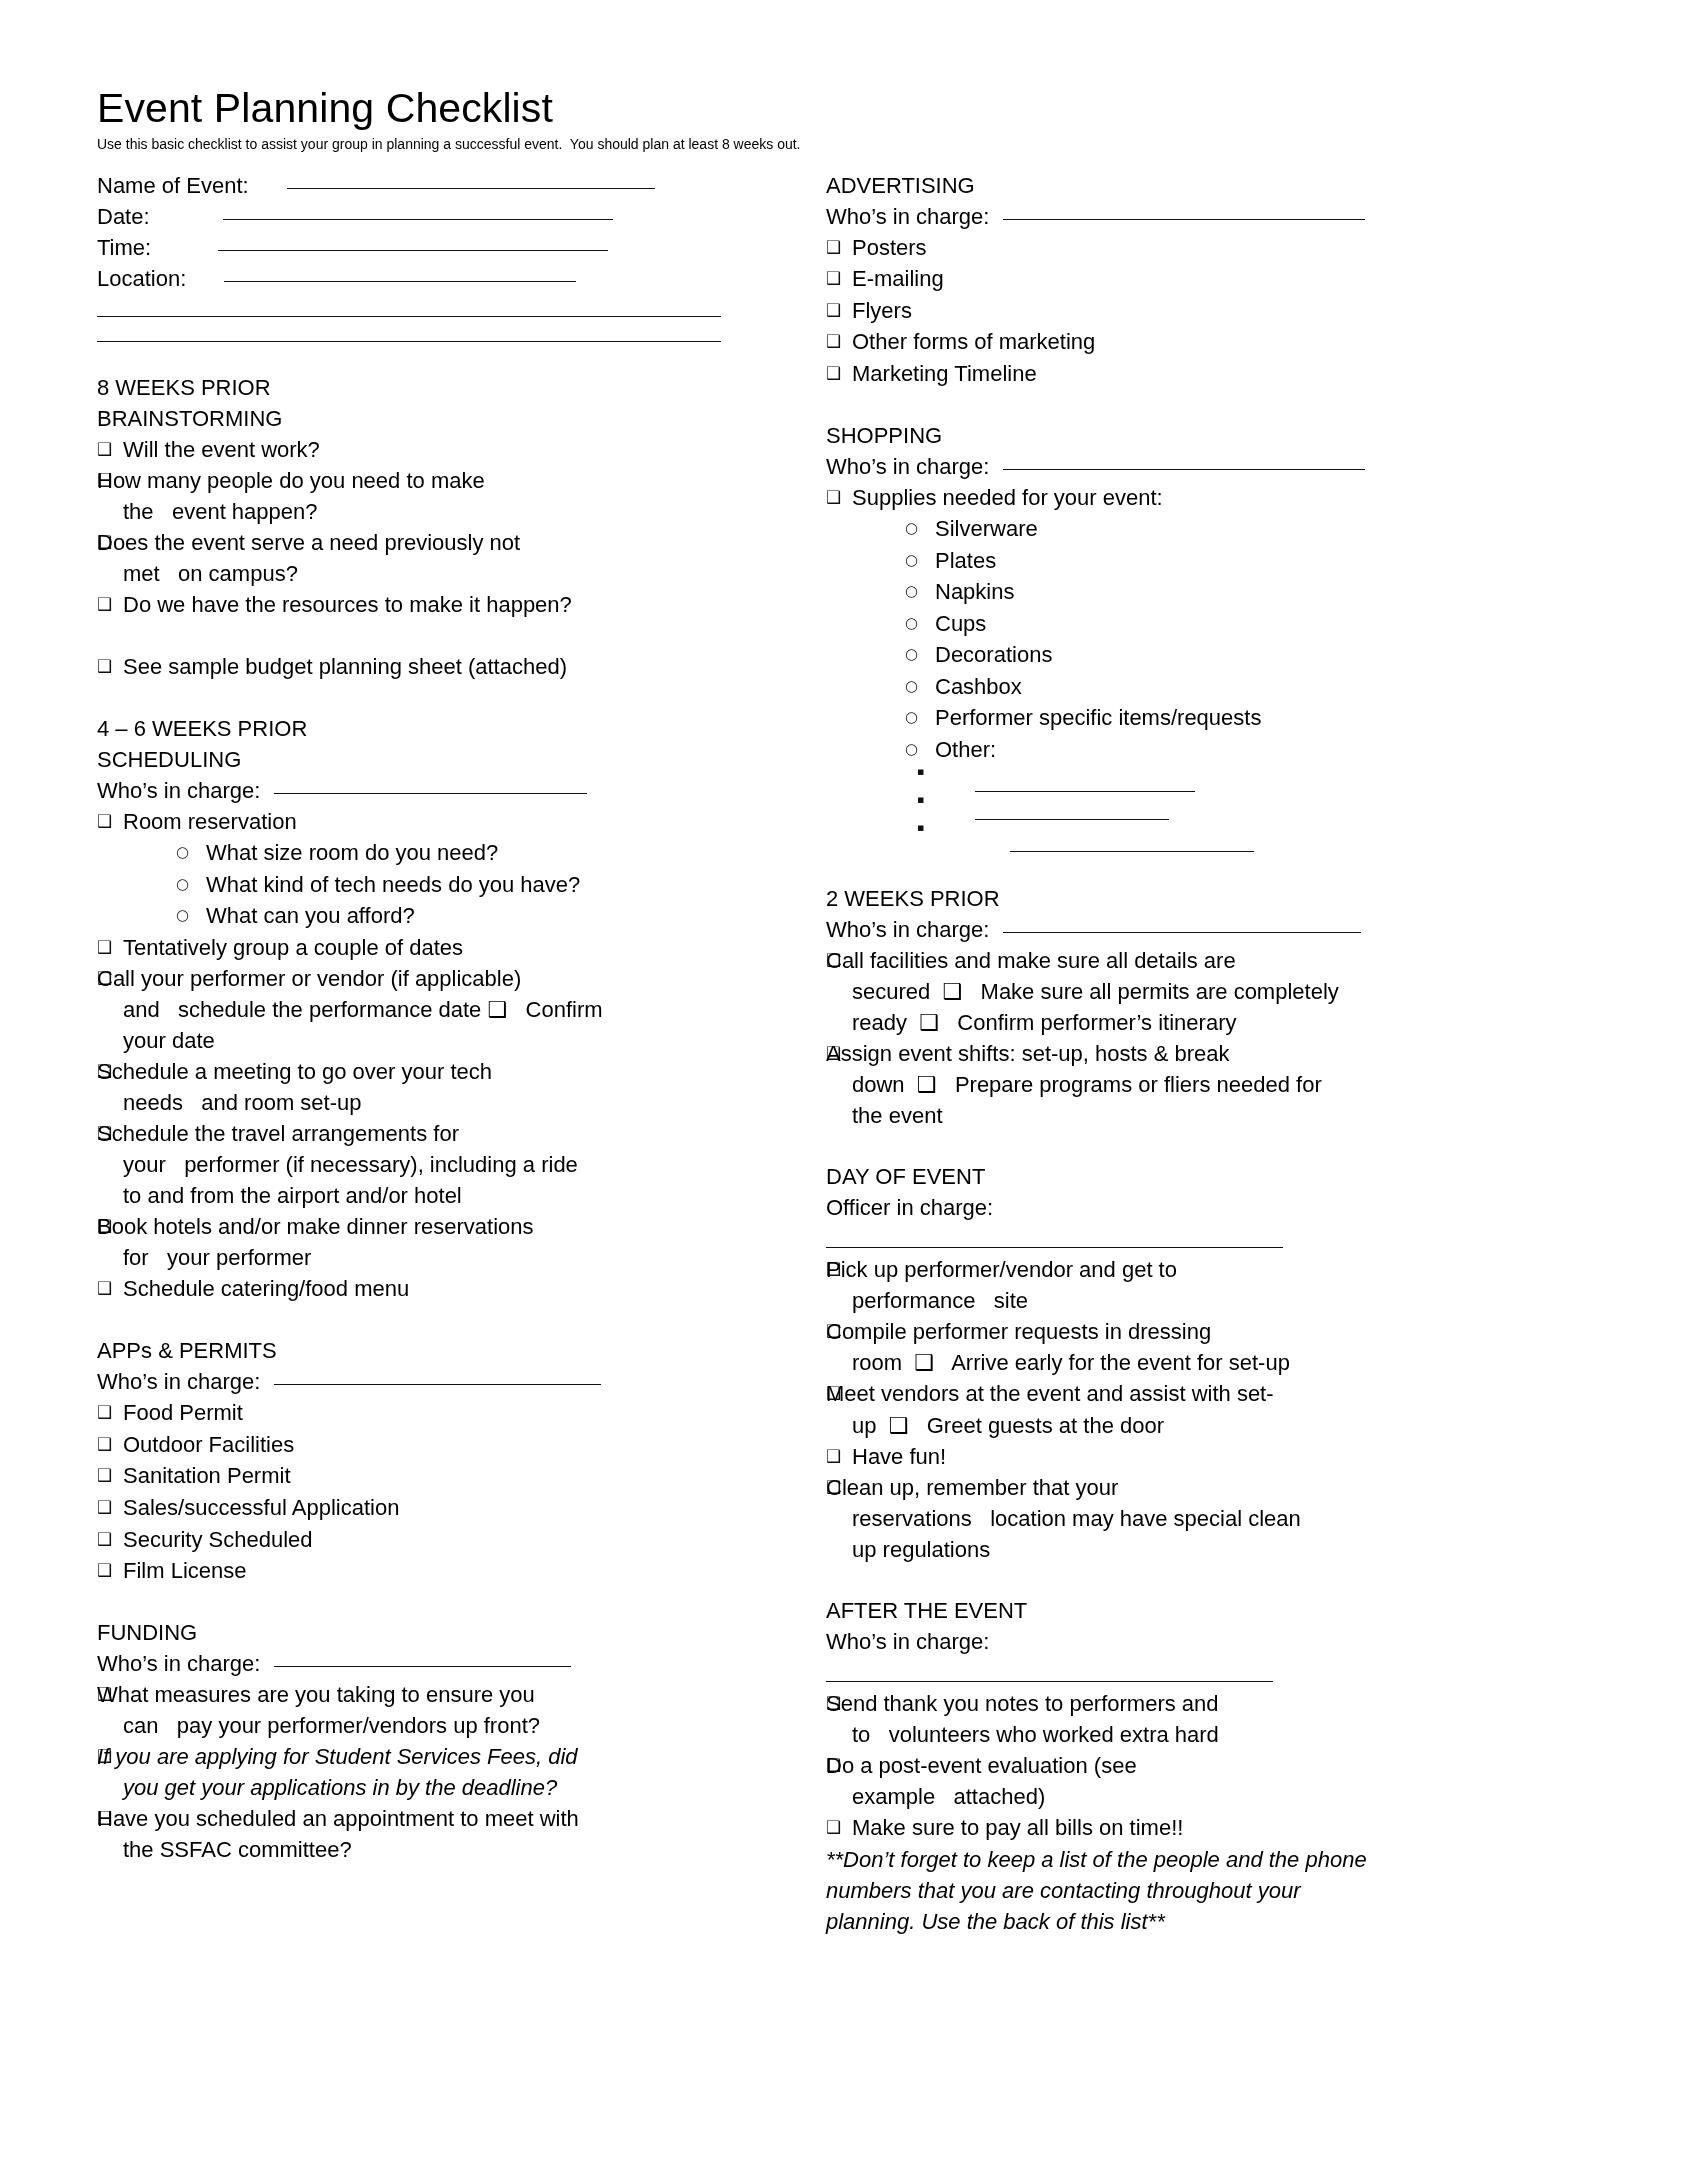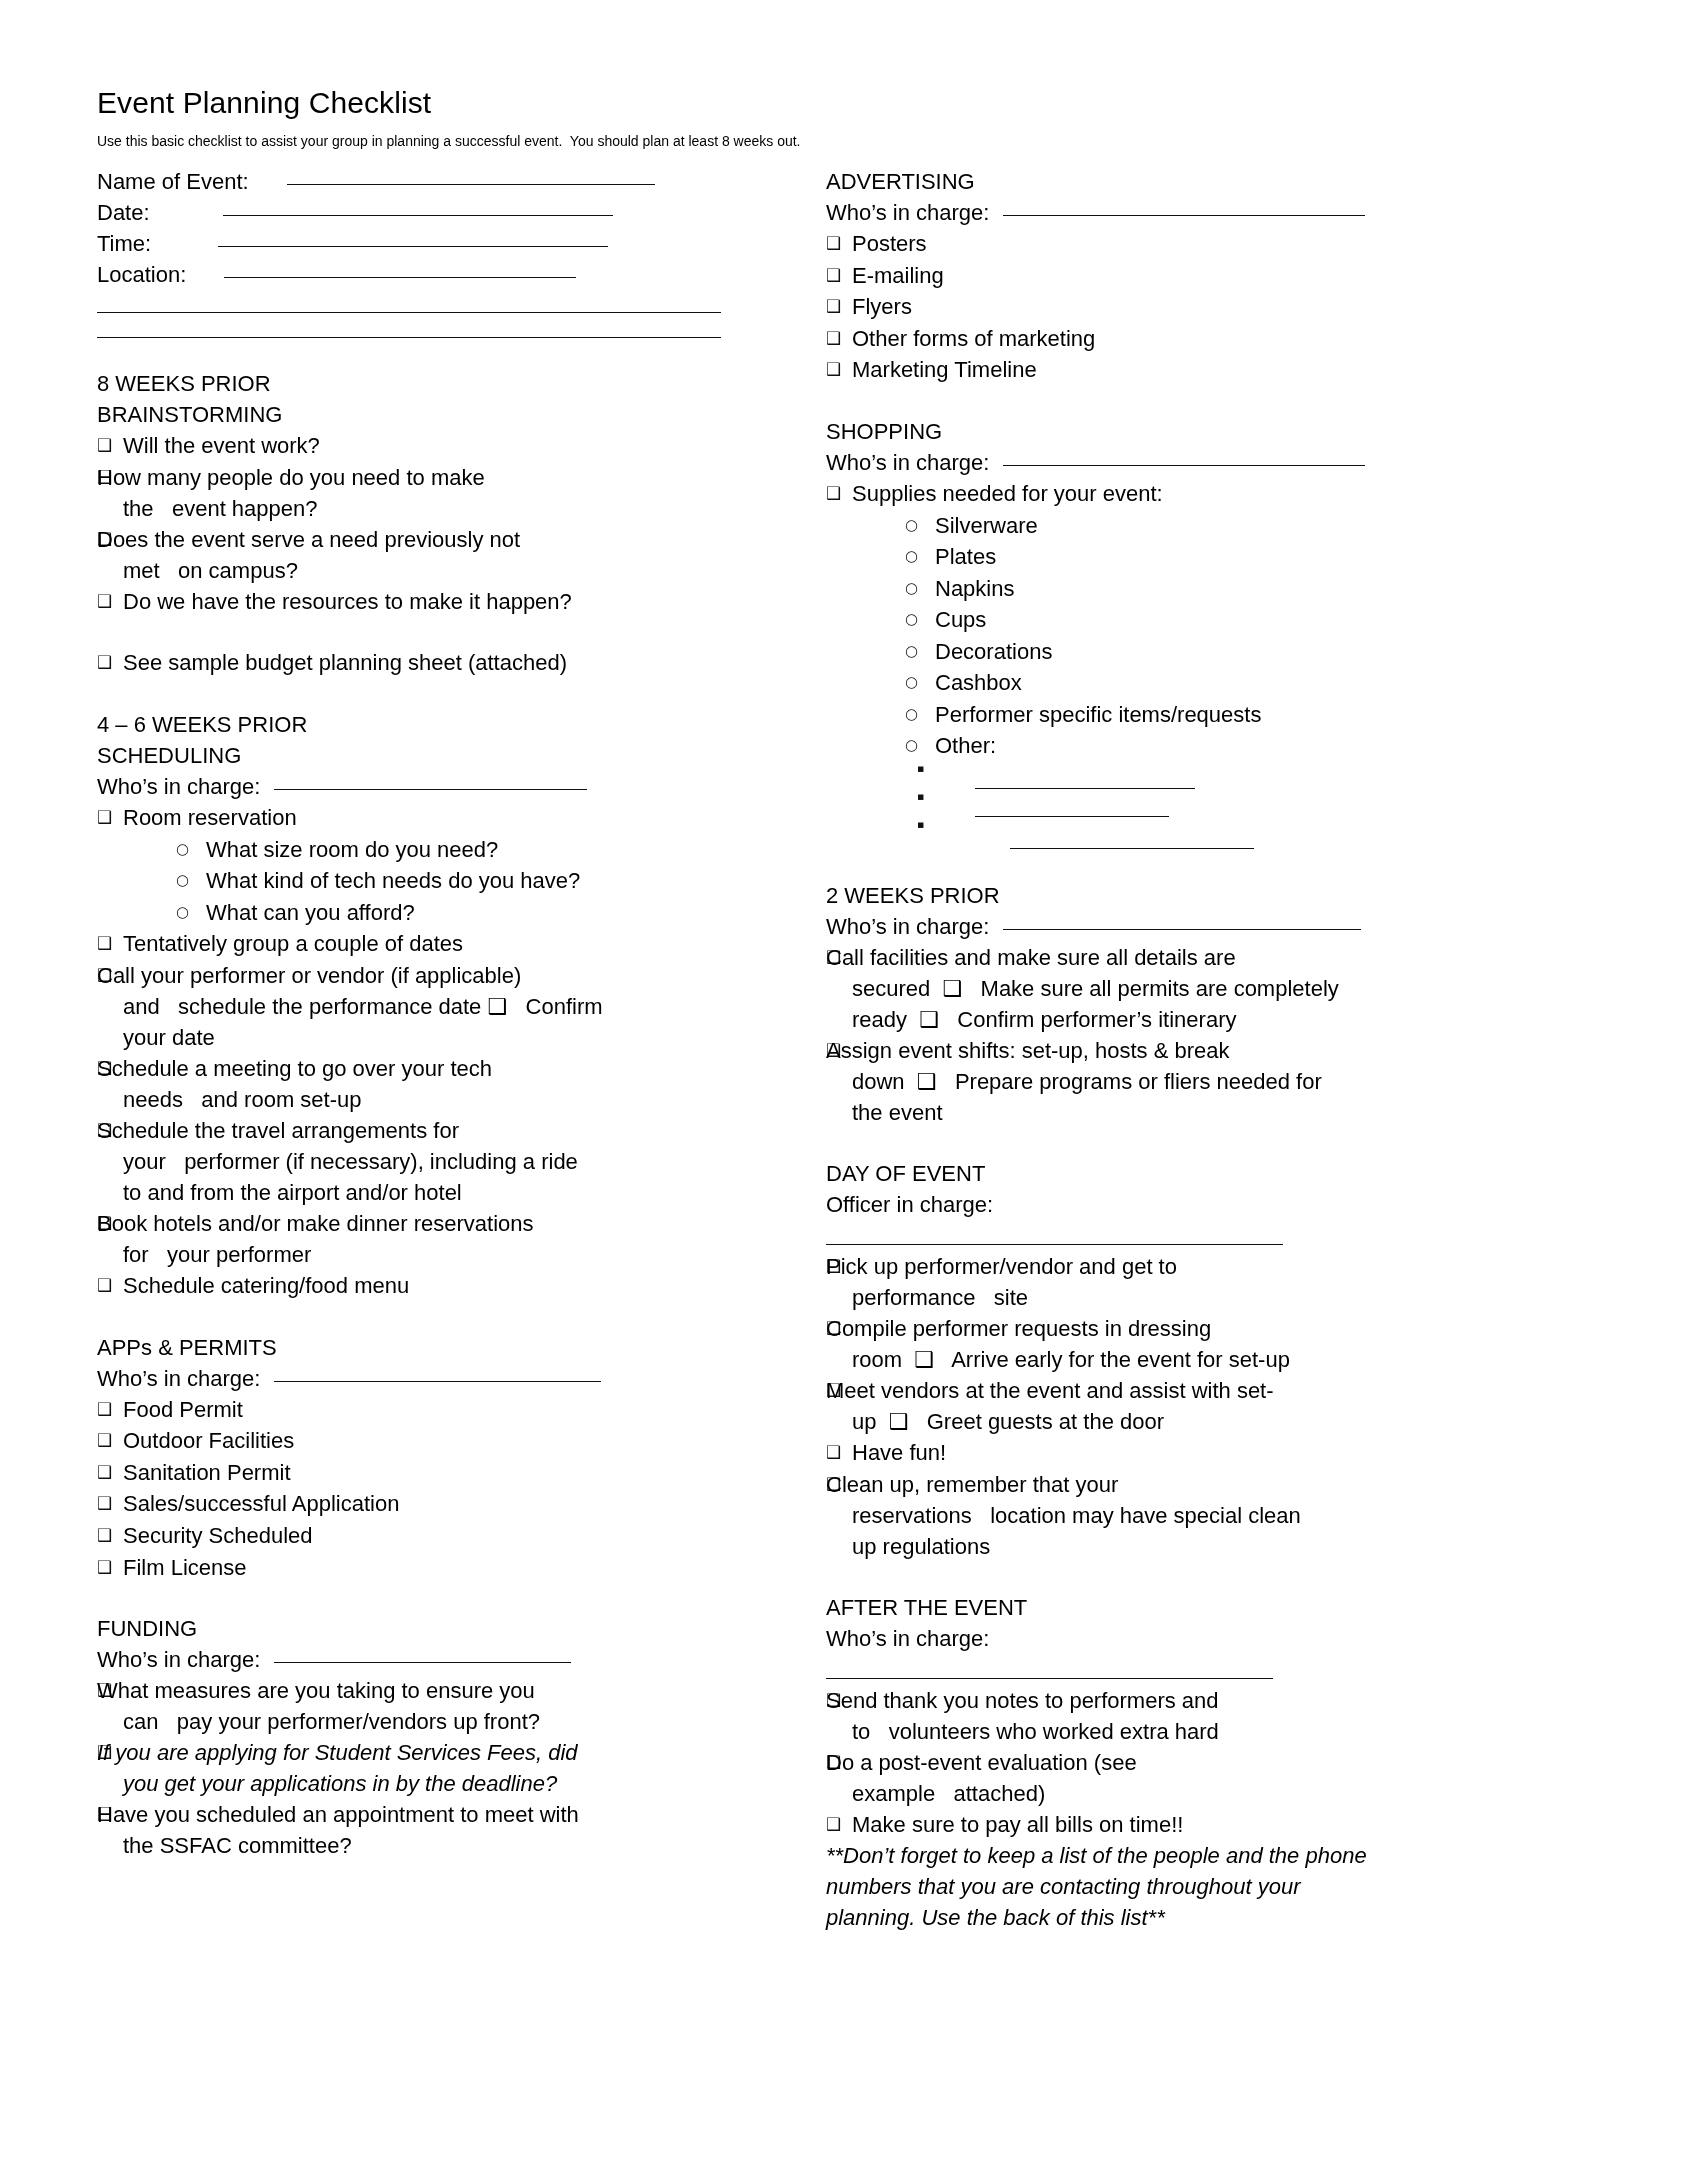--- a/index.html
+++ b/index.html
@@ -18,24 +18,24 @@
   .page {
     position: relative;
     width: 1683px;
     height: 2178px;
     background: #ffffff;
     box-sizing: border-box;
     padding: 87px 109px 0 97px;
   }
 
   .doc-title {
-    font-size: 30px;
+    font-size: 41px;
     font-weight: normal;
     line-height: 1.05;
-    margin: 0 0 14px 0;
+    margin: 0 0 6px 0;
     letter-spacing: 0.1px;
   }
 
   .doc-subtitle {
     font-size: 14px;
     line-height: 1.25;
     margin: 0 0 16px 0;
     white-space: pre;
   }
 

